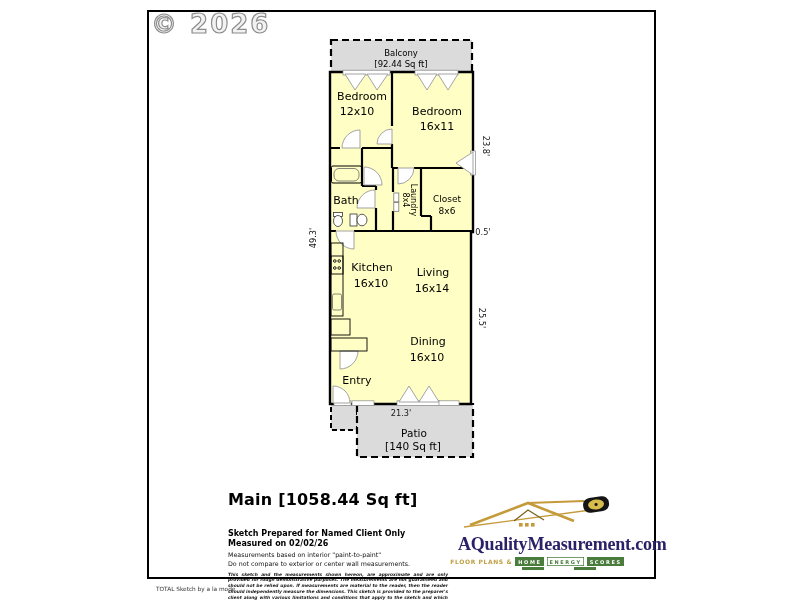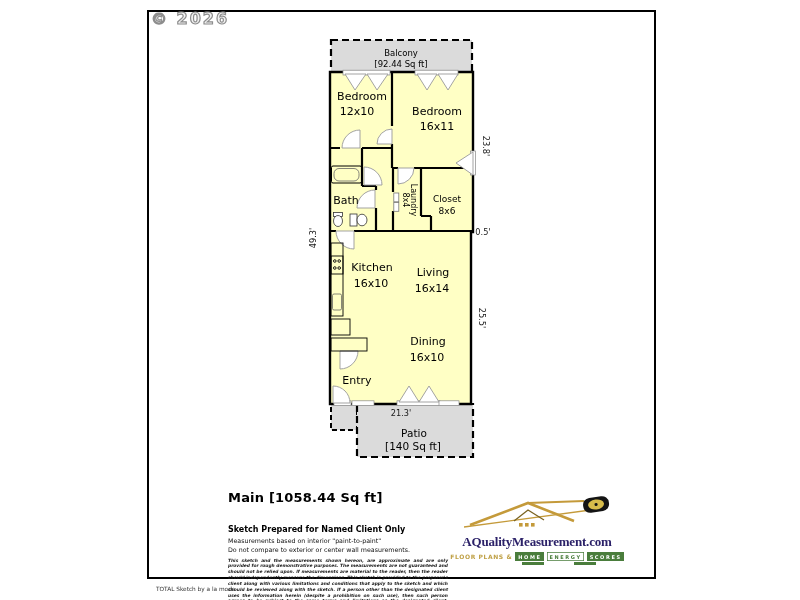--- a/index.html
+++ b/index.html
@@ -3,43 +3,43 @@
 <meta charset="utf-8">
 <style>
   * { margin:0; padding:0; box-sizing:border-box; }
   html,body { width:800px; height:600px; background:#fff; overflow:hidden; }
   body { position:relative; font-family:"DejaVu Sans", sans-serif; }
 
   .frame { position:absolute; left:147px; top:10px; width:509px; height:569px; border:2px solid #000; }
 
   .copyright {
     position:absolute; left:151px; top:9px;
-    font-size:16px; font-weight:bold; letter-spacing:2px;
+    font-size:26px; font-weight:bold; letter-spacing:2px;
     color:#f2f2f2; -webkit-text-stroke:1.2px #8d8d8d;
   }
 
   svg.plan { position:absolute; left:0; top:0; }
   svg text { font-family:"DejaVu Sans", sans-serif; }
   .rm  { font-size:11px;  fill:#000; text-anchor:middle; }
   .sm  { font-size:9px;   fill:#000; text-anchor:middle; }
   .ar  { font-size:8.5px; fill:#000; text-anchor:middle; }
   .pt  { font-size:10.5px;fill:#000; text-anchor:middle; }
   .dim { font-size:8.2px; fill:#1a1a1a; text-anchor:middle; }
   .vt  { font-size:8px;   fill:#000; text-anchor:middle; }
 
   .summary { position:absolute; left:228px; top:490px; width:234px; }
-  .s-title { font-size:13px; font-weight:bold; letter-spacing:0.2px; white-space:nowrap; }
+  .s-title { font-size:16px; font-weight:bold; letter-spacing:0.2px; white-space:nowrap; }
   .s-sub   { font-size:8px; font-weight:bold; margin-top:20px; white-space:nowrap; }
   .s-sub2  { font-size:8px; font-weight:bold; margin-top:1px; white-space:nowrap; }
   .s-note  { font-size:6.3px; margin-top:3px; line-height:1.4; color:#111; }
   .s-disc  { font-size:4.4px; font-weight:bold; font-style:italic; margin-top:3px;
              line-height:1.32; text-align:justify; color:#1a1a1a; width:220px; }
 
   .logo { position:absolute; left:458px; top:496px; width:158px; text-align:center; }
-  .logo-domain { font-family:"Liberation Serif", serif; font-size:13px; font-weight:bold;
+  .logo-domain { font-family:"Liberation Serif", serif; font-size:18px; font-weight:bold;
                  color:#2b2168; white-space:nowrap; letter-spacing:-0.2px; margin-top:-2px; }
   .logo-tag { display:flex; justify-content:center; align-items:center; gap:3px; margin-top:2px; }
   .tag-prefix { font-size:6px; font-weight:bold; color:#bfa045; letter-spacing:0.6px;
                 text-transform:uppercase; white-space:nowrap; }
   .tile { font-size:5px; font-weight:bold; letter-spacing:1.6px; padding:1.5px 2px 1px 3px; white-space:nowrap; }
   .tile-solid   { color:#fff; background:#4a7d3c; }
   .tile-outline { color:#4a7d3c; background:#fff; box-shadow:inset 0 0 0 0.7px #4a7d3c; }
   .tag-bars { display:flex; justify-content:center; gap:30px; margin-top:1.5px; padding-left:44px; }
   .tag-bars span { display:block; width:22px; height:2.5px; background:#4a7d3c; }
 
@@ -149,20 +149,21 @@
   <text class="dim" transform="rotate(90 483 146)" x="483" y="146">23.8'</text>
   <text class="dim" x="483" y="235">0.5'</text>
   <text class="dim" transform="rotate(90 479 318)" x="479" y="318">25.5'</text>
   <text class="dim" transform="rotate(-90 316 238)" x="316" y="238">49.3'</text>
   <text class="dim" x="401" y="416">21.3'</text>
 </svg>
 
 <div class="summary">
   <div class="s-title">Main [1058.44 Sq ft]</div>
   <div class="s-sub">Sketch Prepared for Named Client Only</div>
+  <div class="s-sub2">Measured on 02/02/26</div>
   <div class="s-note">
     <div>Measurements based on interior "paint-to-paint"</div>
     <div>Do not compare to exterior or center wall measurements.</div>
   </div>
   <div class="s-disc">This sketch and the measurements shown hereon, are approximate and are only provided for rough demonstrative purposes.  The measurements are not guaranteed and should not be relied upon.  If measurements are material to the reader, then the reader should independently measure the dimensions.  This sketch is provided to the preparer's client along with various limitations and conditions that apply to the sketch and which should be reviewed along with the sketch.  If a person other than the designated client uses the information herein (despite a prohibition on such use), then such person agrees to be subject to the same terms and limitations as the designated client.  Separation of this text from the sketch above will subject the separating party to liability.</div>
 </div>
 
 <div class="logo">
   <svg width="150" height="36" viewBox="0 0 150 36">
     <path d="M2,31 L136,13" stroke="#C49A3A" stroke-width="1.3" fill="none"></path>

